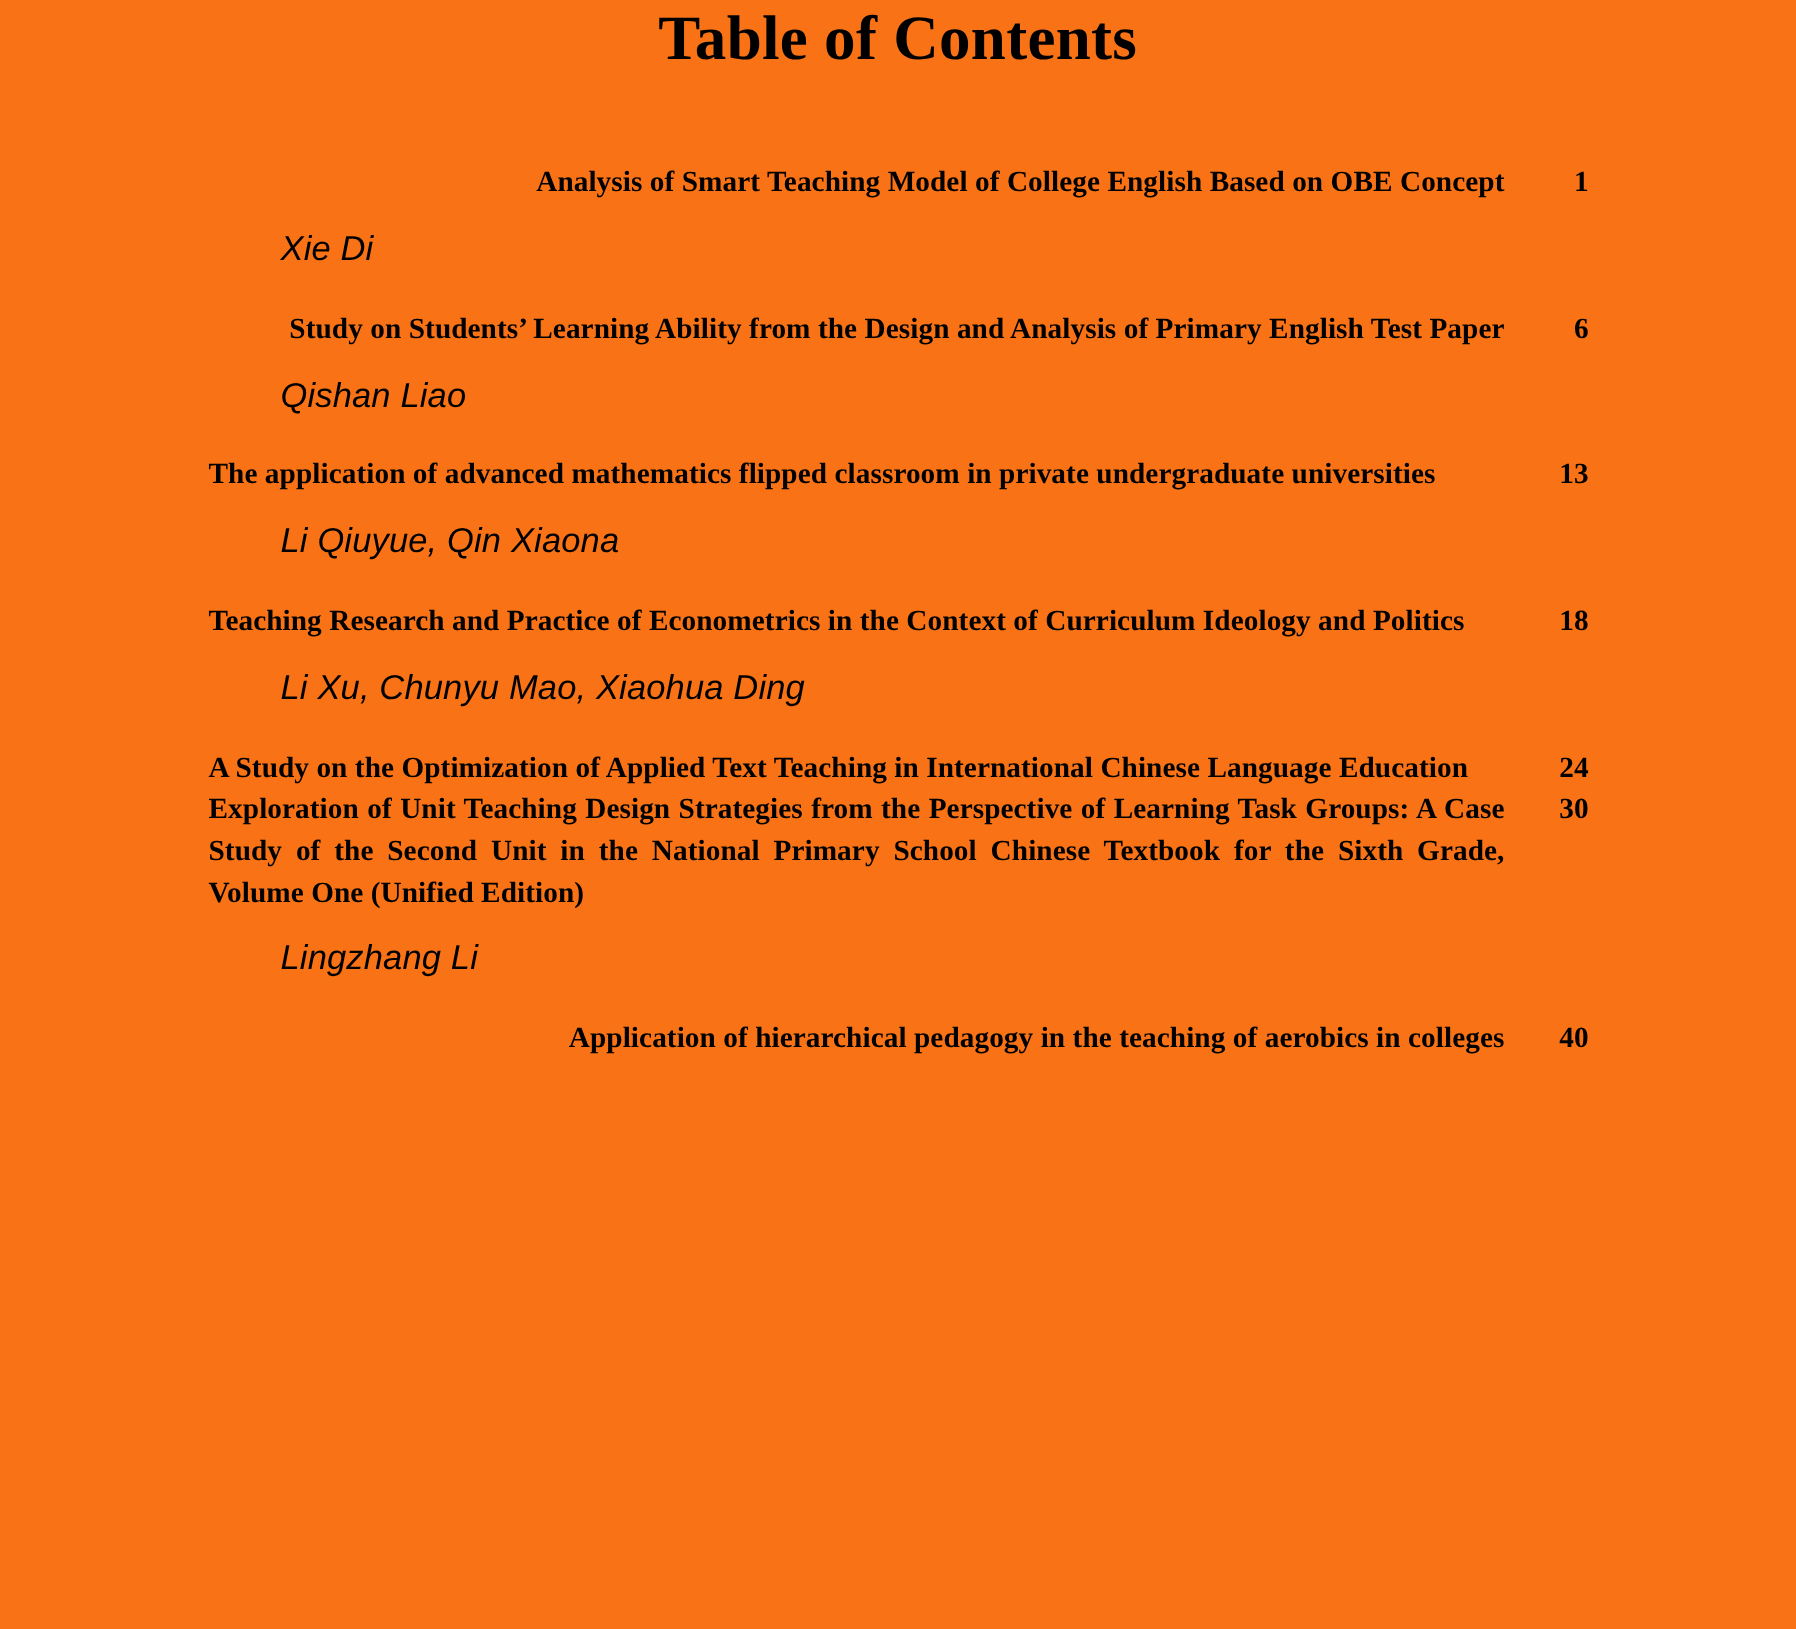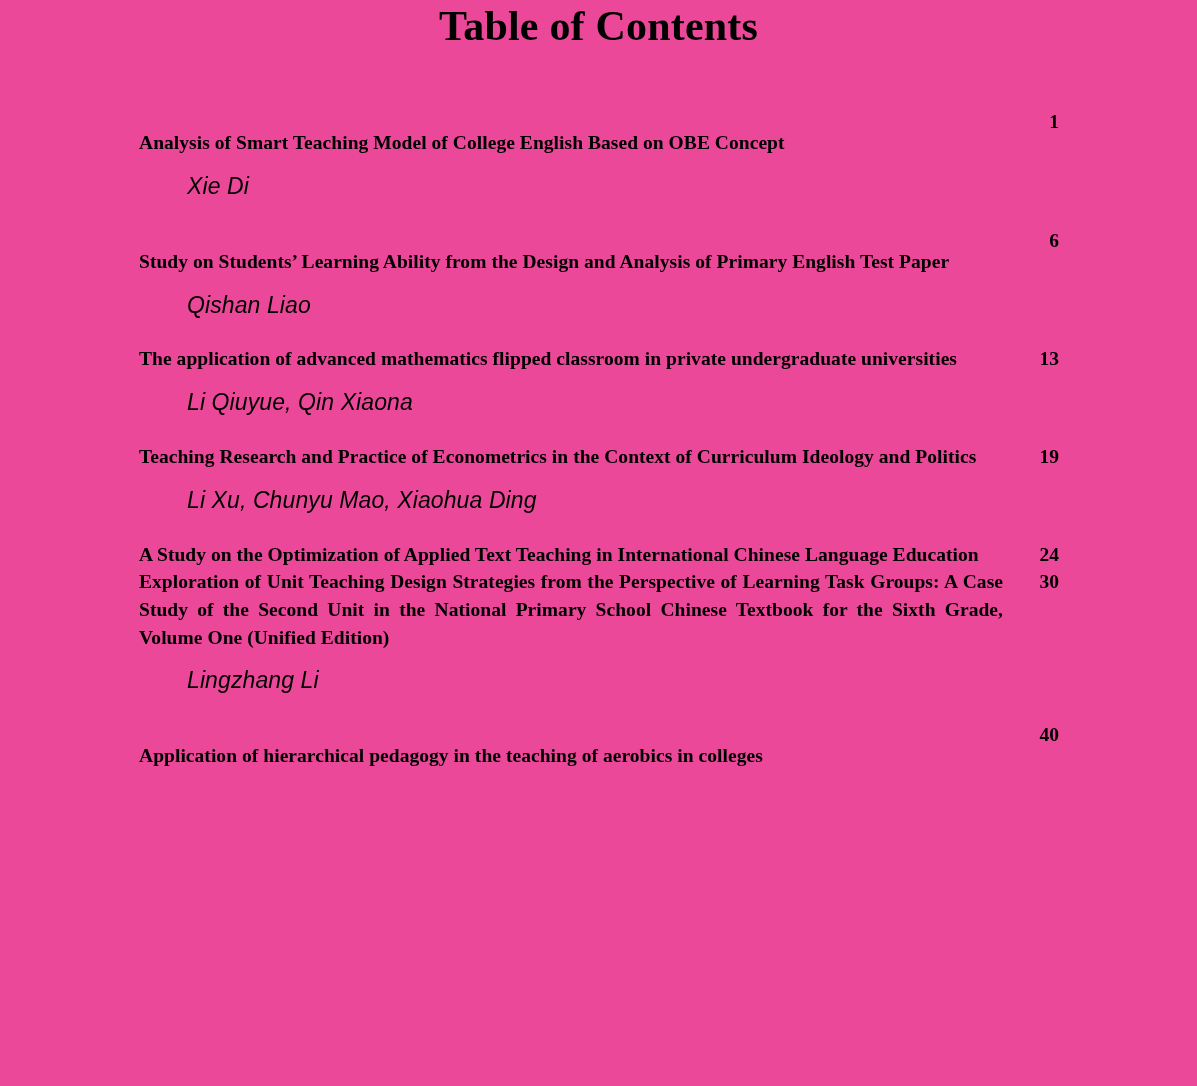--- a/index.html
+++ b/index.html
@@ -4,21 +4,21 @@
 <style>
   html, body {
     margin: 0;
     padding: 0;
     background: #f0f0f0;
   }
   .page {
     width: 1197px;
     min-height: 1086px;
     margin: 0 auto;
-    background: #ec4899;
+    background: #f97316;
     box-sizing: border-box;
     position: relative;
     padding: 0;
     font-family: "Liberation Serif", serif;
     color: #000000;
     overflow: hidden;
   }
   .page-title {
     text-align: center;
     font-family: "Liberation Serif", serif;
@@ -50,22 +50,21 @@
     font-weight: bold;
     font-size: 19.5px;
     line-height: 1.42;
     text-align: justify;
     text-justify: inter-word;
     width: 864px;
     margin: 0;
     letter-spacing: 0.05px;
   }
   .entry-title.nojustify {
-    text-align: left;
-    margin-top: 21px;
+    text-align: right;
   }
   .entry-page {
     font-family: "Liberation Serif", serif;
     font-weight: bold;
     font-size: 19.5px;
     line-height: 1.42;
     width: 40px;
     text-align: right;
     flex: none;
     margin-left: 10px;
@@ -108,21 +107,21 @@
       <div class="entry-row">
         <div class="entry-title">The application of advanced mathematics flipped classroom in private undergraduate universities</div>
         <div class="entry-page">13</div>
       </div>
       <div class="entry-authors">Li Qiuyue, Qin Xiaona</div>
     </div>
 
     <div class="toc-entry">
       <div class="entry-row">
         <div class="entry-title">Teaching Research and Practice of Econometrics in the Context of Curriculum Ideology and Politics</div>
-        <div class="entry-page">19</div>
+        <div class="entry-page">18</div>
       </div>
       <div class="entry-authors">Li Xu, Chunyu Mao, Xiaohua Ding</div>
     </div>
 
     <div class="toc-entry">
       <div class="entry-row">
         <div class="entry-title">A Study on the Optimization of Applied Text Teaching in International Chinese Language Education</div>
         <div class="entry-page">24</div>
       </div>
     </div>

